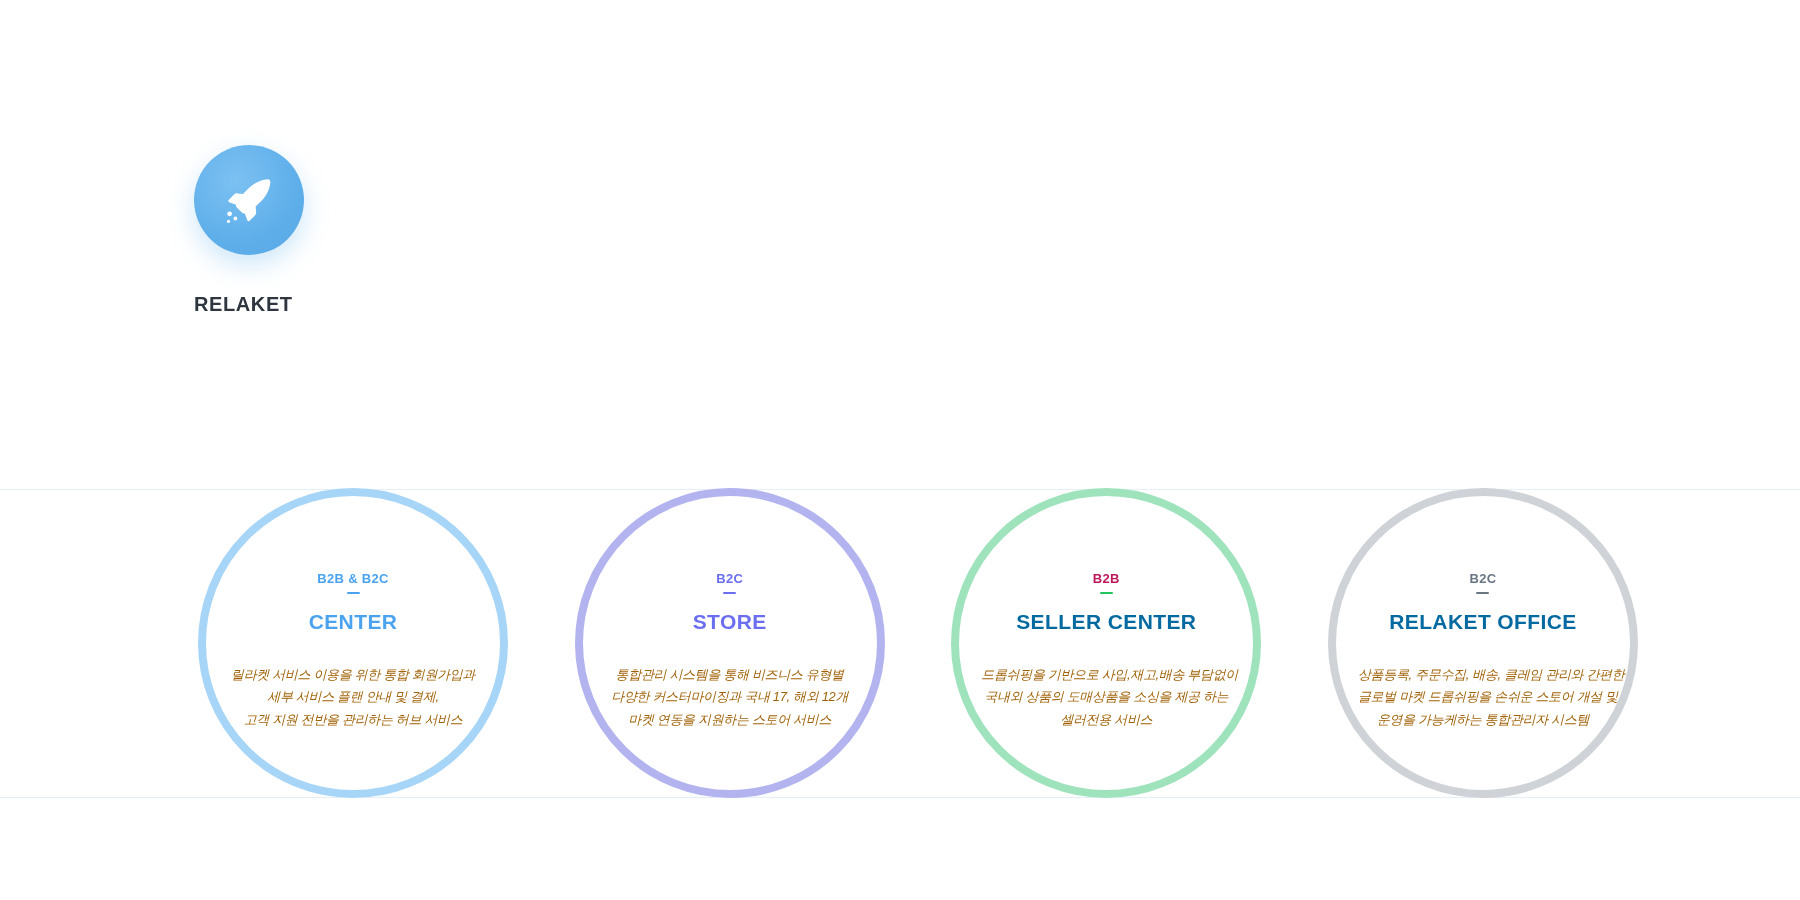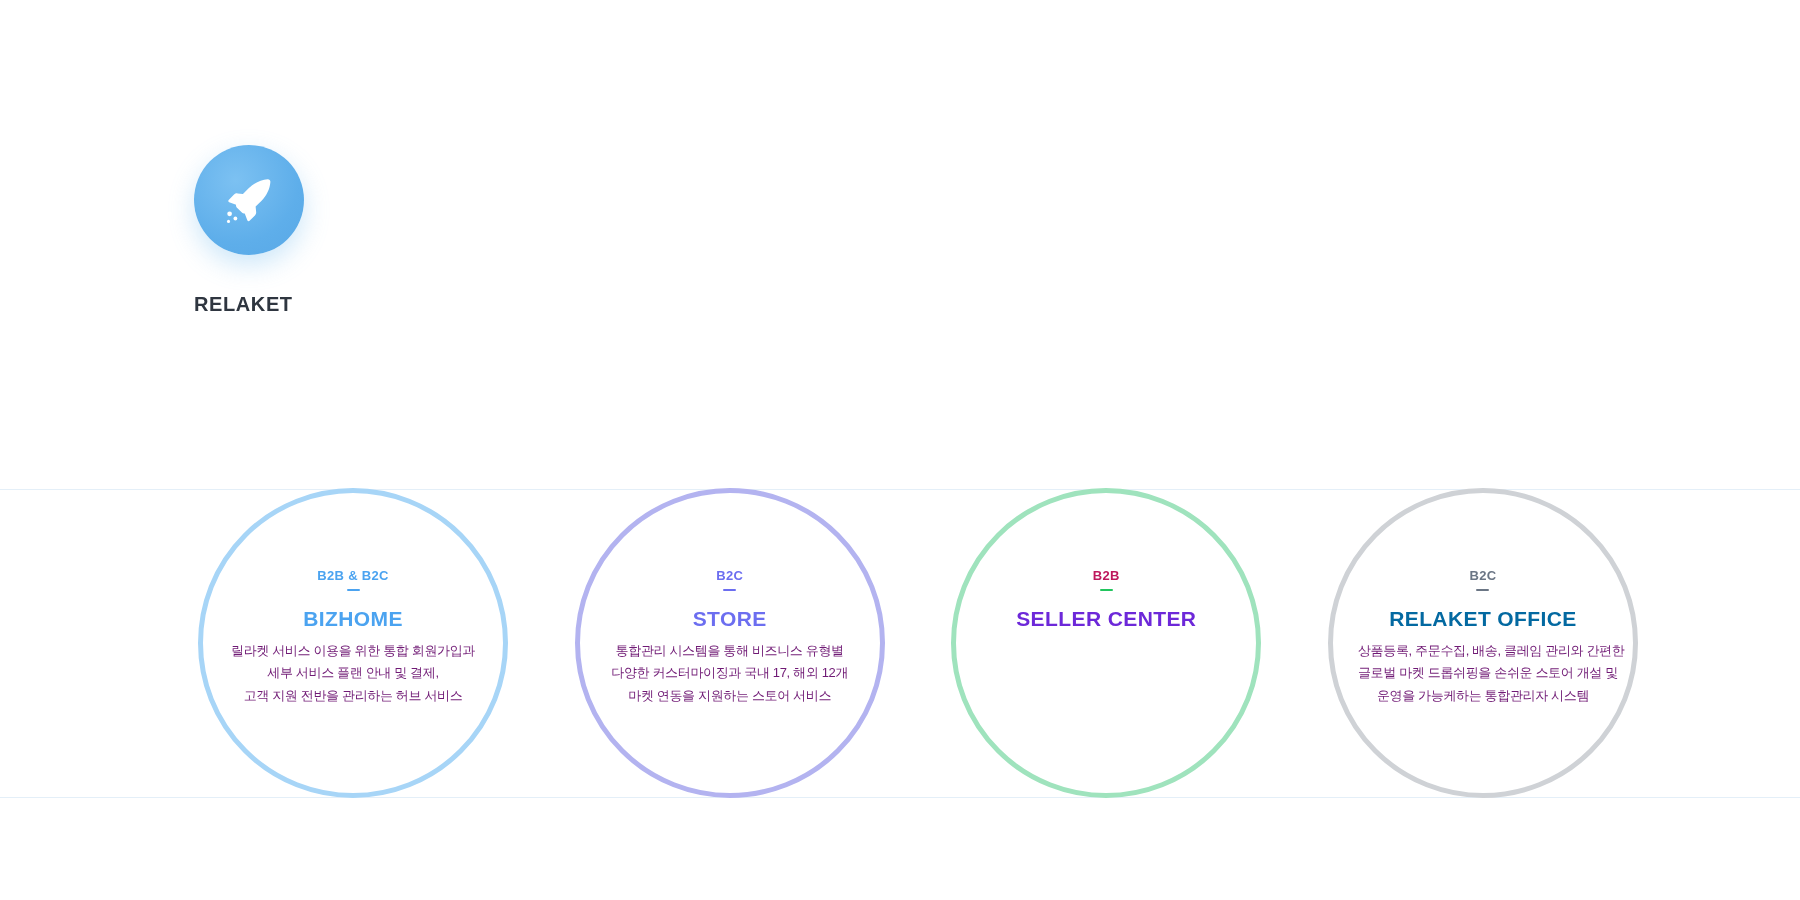--- a/index.html
+++ b/index.html
@@ -88,21 +88,21 @@
     height: 310px;
     display: flex;
     align-items: flex-start;
     justify-content: space-between;
   }
 
   .circle {
     width: 310px;
     height: 310px;
     border-radius: 50%;
-    border: 5px solid #ec4899;
+    border: 8px solid #ec4899;
     background: #ffffff;
     box-sizing: border-box;
     display: flex;
     flex-direction: column;
     align-items: center;
     justify-content: flex-start;
     padding-top: 76px;
     text-align: center;
     position: relative;
   }
@@ -123,26 +123,27 @@
 
   .circle-title {
     margin-top: 17px;
     font-size: 21px;
     font-weight: 700;
     letter-spacing: 0.4px;
     line-height: 1;
   }
 
   .circle-desc {
-    margin-top: 11px;
+    margin-top: 32px;
     font-size: 13px;
     line-height: 1.72;
-    color: #701a75;
+    color: #a16207;
     letter-spacing: -0.35px;
     width: 250px;
+    font-style: italic;
   }
   .circle-desc div { white-space: nowrap; }
 </style>
 </head>
 <body>
 
 <div id="page">
 
   <div class="rail top" style="background: rgb(228, 239, 248);"></div>
   <div class="rail bottom" style="background: rgb(228, 239, 248);"></div>
@@ -164,21 +165,21 @@
 
 
 
   </div>
 
   <div class="circle-row">
 
     <div class="circle" style="border-color: rgb(167, 213, 247);">
       <div class="circle-kicker" style="color: rgb(75, 163, 240);">B2B &amp; B2C</div>
       <div class="kicker-rule" style="background: rgb(75, 163, 240);"></div>
-      <div class="circle-title" style="color: rgb(75, 163, 240);">BIZHOME</div>
+      <div class="circle-title" style="color: rgb(75, 163, 240);">CENTER</div>
       <div class="circle-desc">
         <div>릴라켓 서비스 이용을 위한 통합 회원가입과</div>
         <div>세부 서비스 플랜 안내 및 결제,</div>
         <div>고객 지원 전반을 관리하는 허브 서비스</div>
       </div>
     </div>
 
     <div class="circle" style="border-color: rgb(179, 179, 240);">
       <div class="circle-kicker" style="color: rgb(108, 110, 240);">B2C</div>
       <div class="kicker-rule" style="background: rgb(108, 110, 240);"></div>
@@ -186,21 +187,26 @@
       <div class="circle-desc">
         <div>통합관리 시스템을 통해 비즈니스 유형별</div>
         <div>다양한 커스터마이징과 국내 17, 해외 12개</div>
         <div>마켓 연동을 지원하는 스토어 서비스</div>
       </div>
     </div>
 
     <div class="circle" style="border-color: rgb(159, 227, 189);">
       <div class="circle-kicker" style="color: #be185d;">B2B</div>
       <div class="kicker-rule" style="background: rgb(34, 197, 94);"></div>
-      <div class="circle-title" style="color: #6d28d9;">SELLER CENTER</div>
+      <div class="circle-title" style="color: #0369a1;">SELLER CENTER</div>
+      <div class="circle-desc">
+        <div>드롭쉬핑을 기반으로 사입,재고,배송 부담없이</div>
+        <div>국내외 상품의 도매상품을 소싱을 제공 하는</div>
+        <div>셀러전용 서비스</div>
+      </div>
     </div>
 
     <div class="circle" style="border-color: rgb(207, 210, 214);">
       <div class="circle-kicker" style="color: rgb(107, 118, 133);">B2C</div>
       <div class="kicker-rule" style="background: rgb(107, 118, 133);"></div>
       <div class="circle-title" style="color: #0369a1;">RELAKET OFFICE</div>
       <div class="circle-desc">
         <div>상품등록, 주문수집, 배송, 클레임 관리와 간편한</div>
         <div>글로벌 마켓 드롭쉬핑을 손쉬운 스토어 개설 및</div>
         <div>운영을 가능케하는 통합관리자 시스템</div>

